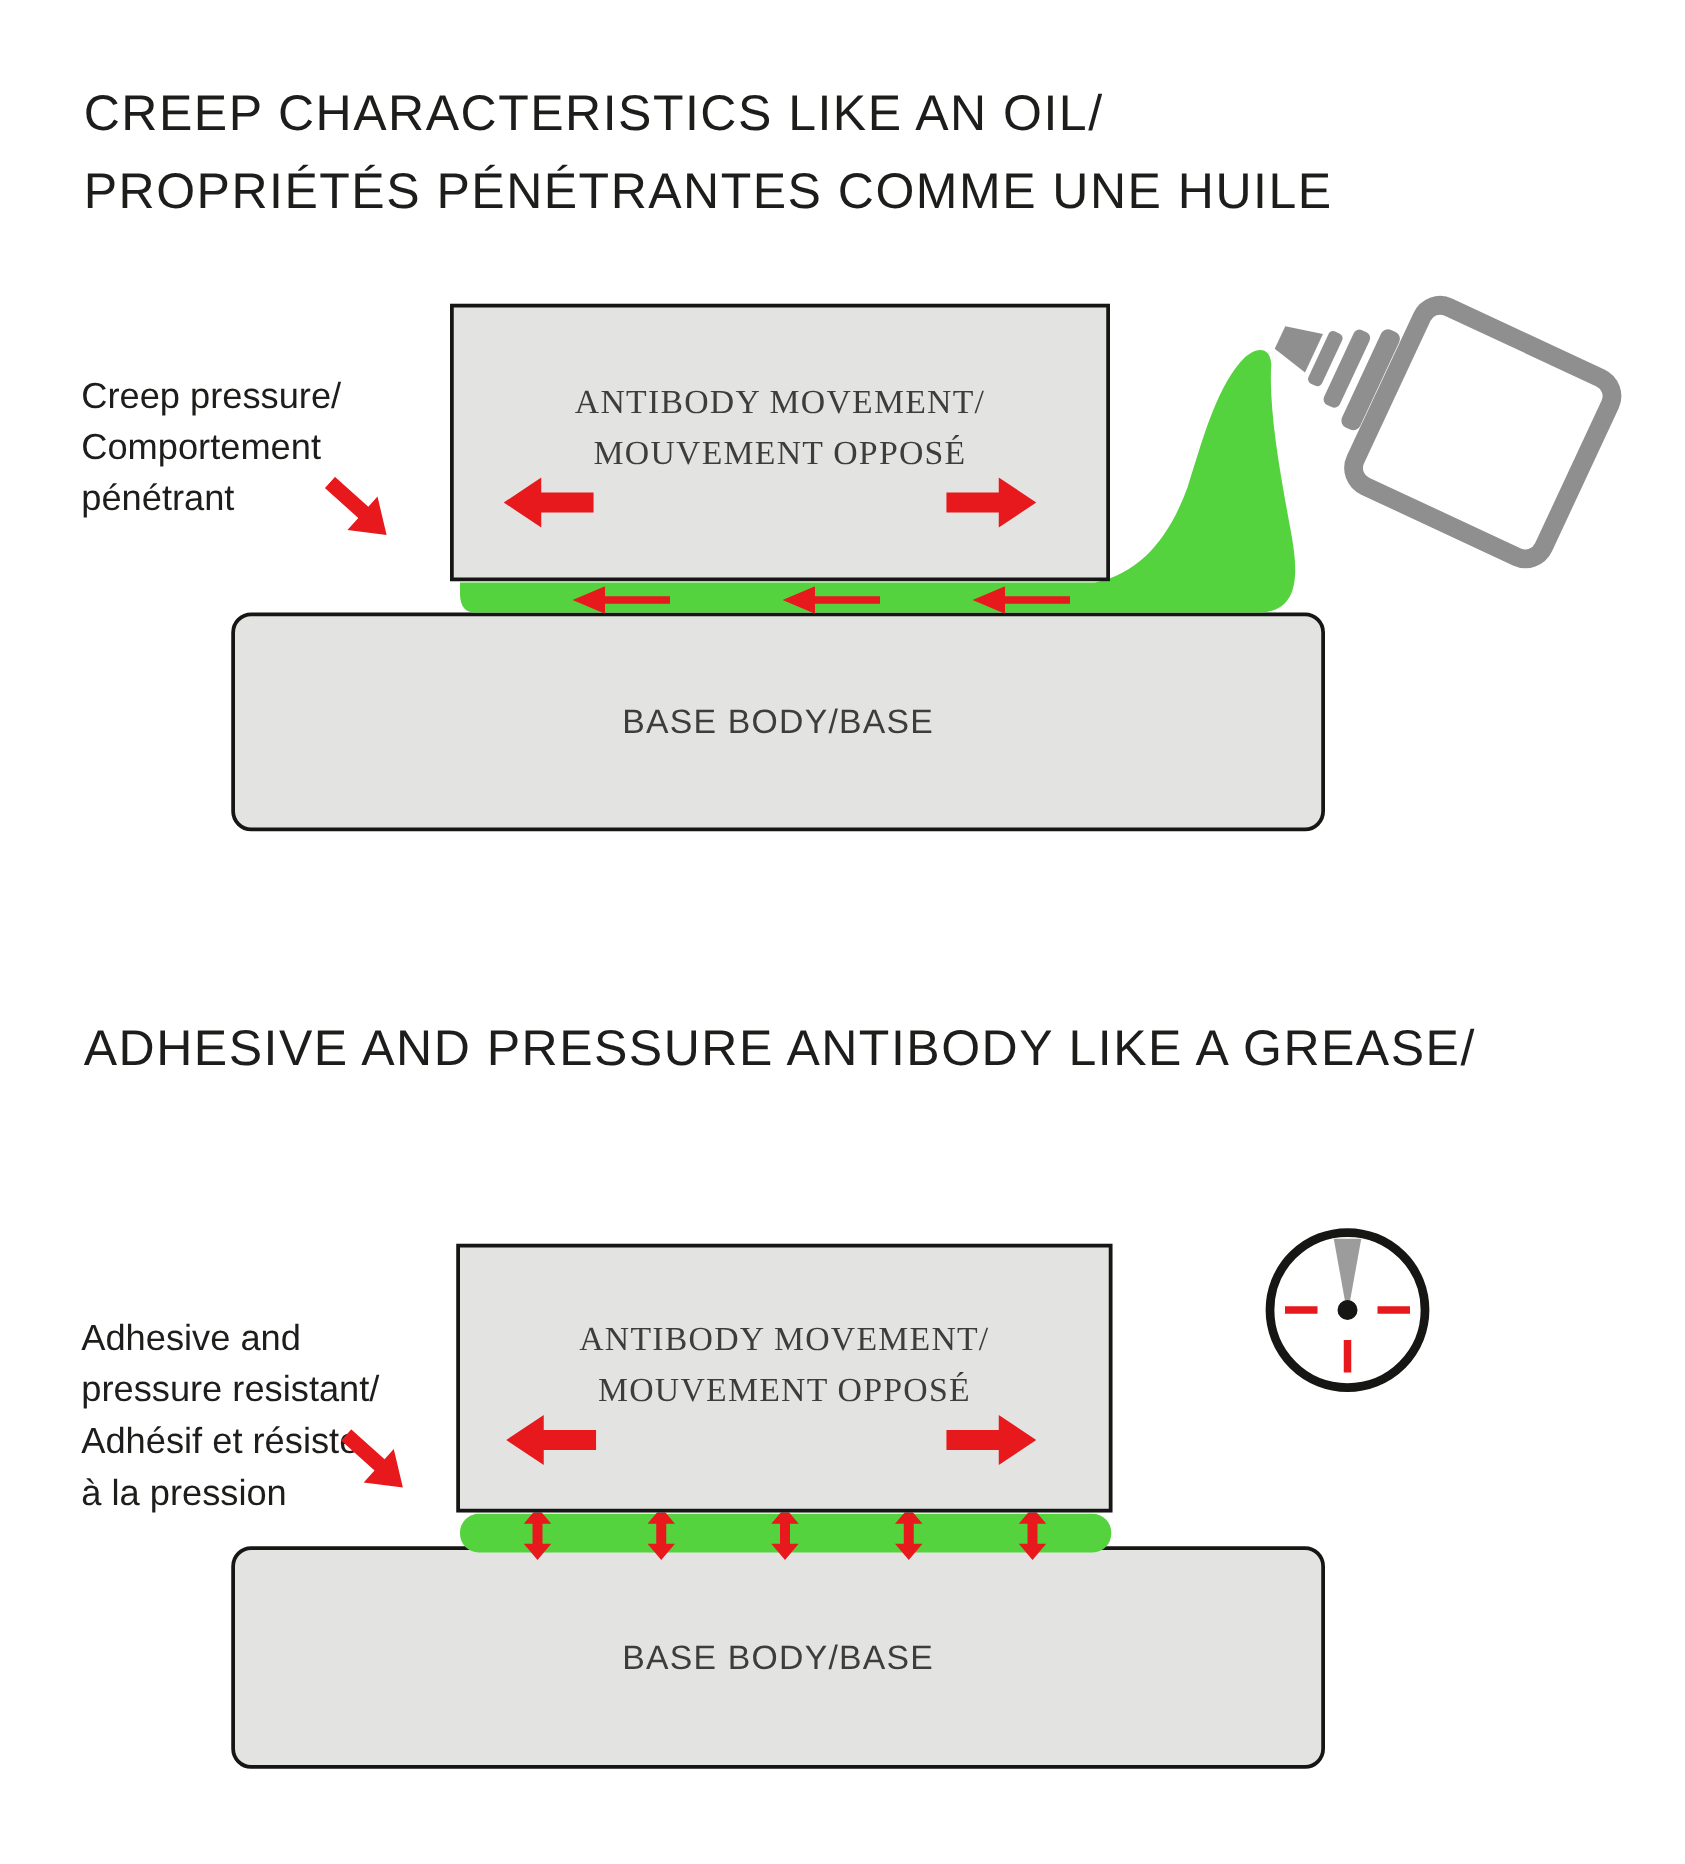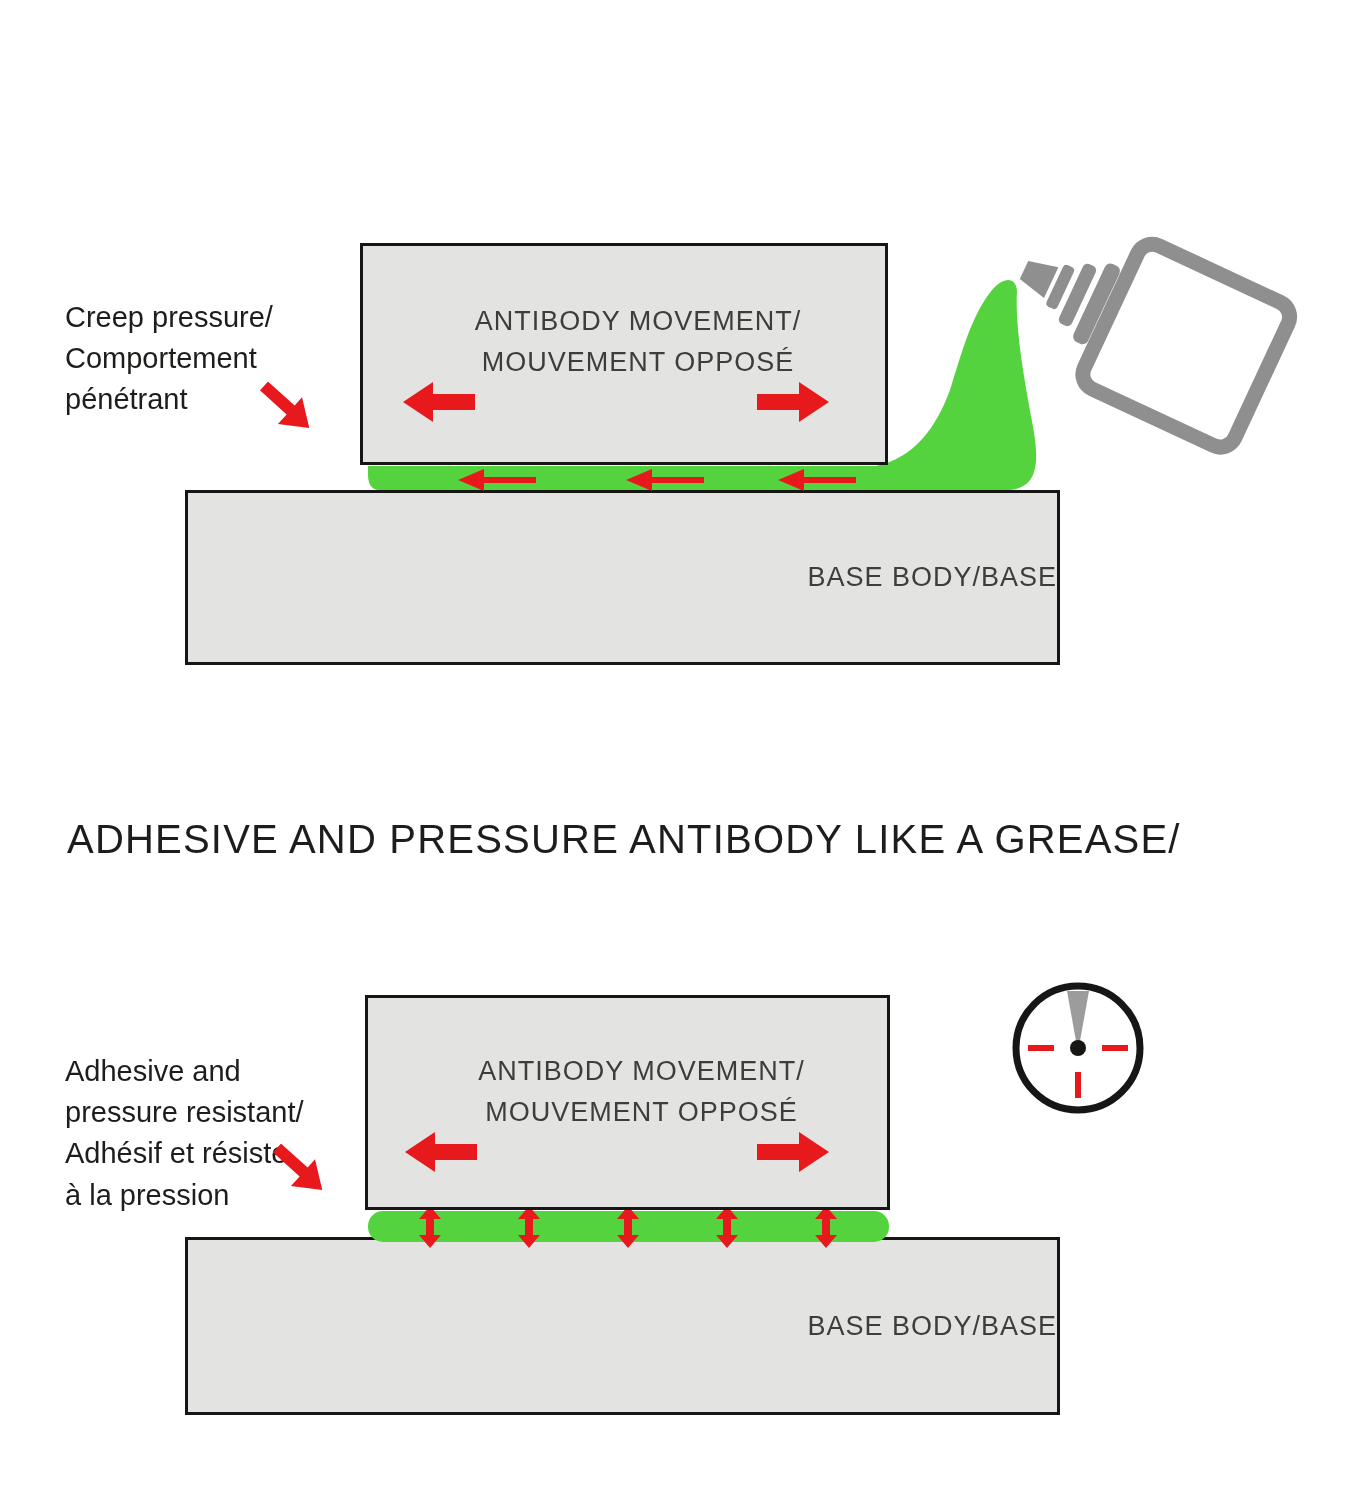--- a/index.html
+++ b/index.html
@@ -2,33 +2,37 @@
 <html><head>
 <meta charset="utf-8">
 <style>
   html,body{margin:0;padding:0;background:#ffffff;}
   #canvas{position:relative;width:1348px;height:1491px;background:#ffffff;
           font-family:"Liberation Sans",sans-serif;color:#1d1d1b;overflow:hidden;}
   .abs{position:absolute;}
   .title{font-size:40px;letter-spacing:1.2px;line-height:1.55;color:#1d1d1b;}
   .side-label{font-size:29px;line-height:1.42;white-space:pre-line;color:#1d1d1b;}
   .block{position:absolute;background:#e3e3e2;border:3px solid #161615;box-sizing:border-box;}
-  .block-text{position:absolute;left:14px;width:100%;text-align:center;
-              font-size:27px;letter-spacing:1px;color:#3d3d3c;line-height:1.5;}
-  .base-block{display:flex;align-items:center;justify-content:flex-end;}
+  .block-text{position:absolute;left:0;width:100%;text-align:center;
+              font-size:27px;letter-spacing:1px;color:#3d3d3c;line-height:1.5;font-family:Liberation Serif, serif;}
+  .base-block{display:flex;align-items:center;justify-content:center;border-radius:16px;}
   .base-label{font-size:27px;letter-spacing:1px;color:#3d3d3c;}
   .green-strip{position:absolute;background:#55d33e;border-radius:15px;}
   svg{display:block;}
   .rot42{transform:rotate(42deg);transform-origin:center;}
 </style>
 </head>
 <body>
 
 <div id="canvas">
 
+  <div class="abs title" style="left:67px;top:60px;">
+    <div>CREEP CHARACTERISTICS LIKE AN OIL/</div>
+    <div>PROPRIÉTÉS PÉNÉTRANTES COMME UNE HUILE</div>
+  </div>
 
   <div class="block base-block" style="left:185px;top:490px;width:875px;height:175px;">
     <span class="base-label">BASE BODY/BASE</span>
   </div>
 
   <svg class="abs" style="left:360px;top:260px;" width="700" height="235" viewBox="0 0 700 235">
     <path d="M8,206 L516,206 C554,198 576,168 590,130 C602,92 612,54 632,30
              C643,17 656,16 657,31 C655,66 663,112 671,156 C678,192 684,230 646,230
              L20,230 C10,230 8,222 8,214 Z" fill="#55d33e"></path>
   </svg>

